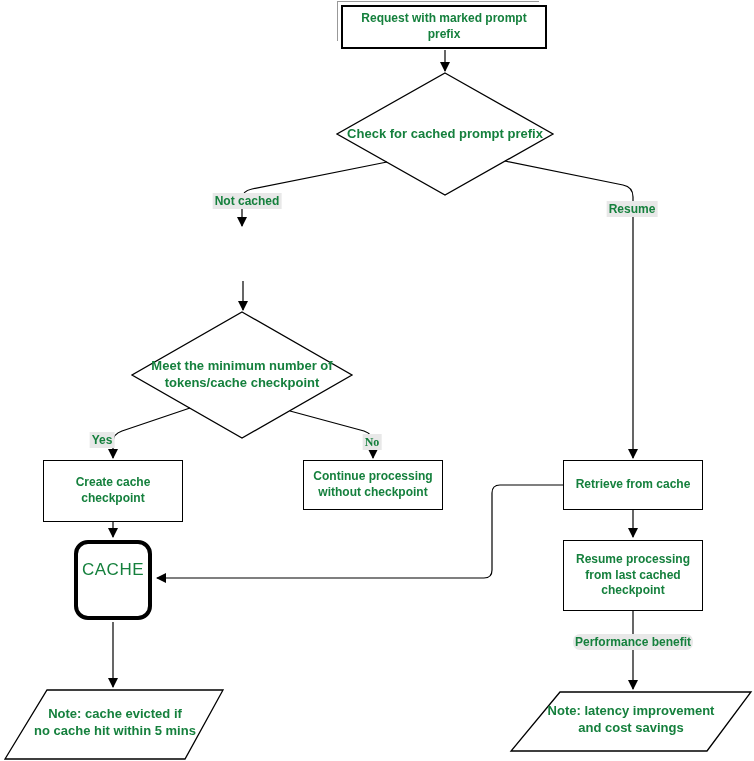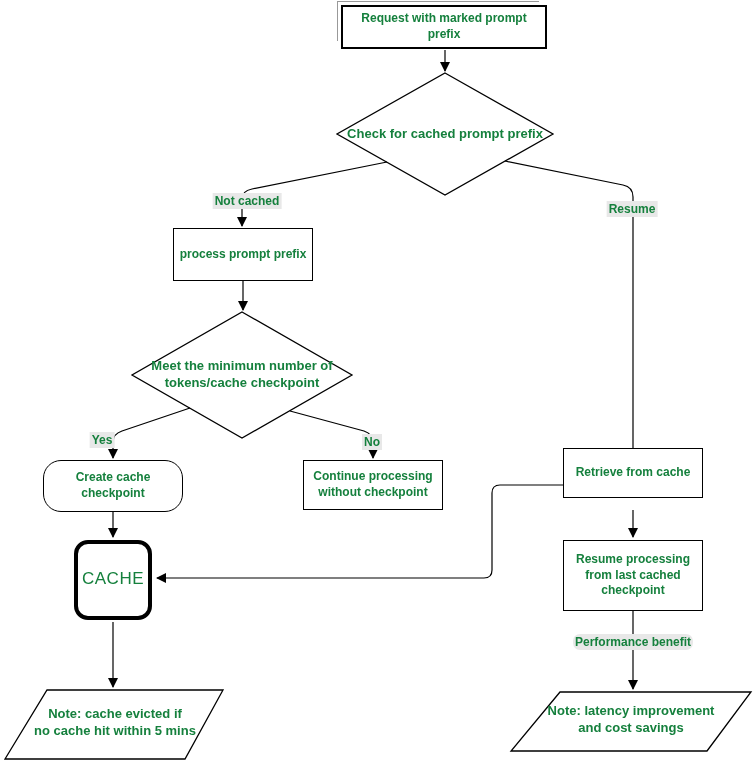--- a/index.html
+++ b/index.html
@@ -16,21 +16,21 @@
     text-align:center;font-weight:bold;font-size:12px;line-height:1.3;
     white-space:pre-line;z-index:2;padding:2px;
   }
   .node.start{border-width:2px;}
   .node.start::before{
     content:"";position:absolute;left:-6px;top:-6px;right:6px;bottom:6px;
     border-left:1px solid #999;border-top:1px solid #999;pointer-events:none;
   }
   .node.cache{
     border:4px solid #000;border-radius:14px;font-weight:normal;
-    font-size:17px;letter-spacing:.5px;align-items:flex-start;padding-top:24px;
+    font-size:17px;letter-spacing:.5px;align-items:flex-start;padding-top:15px;
   }
   .overlay{
     position:absolute;display:flex;align-items:center;justify-content:center;
     text-align:center;font-weight:bold;font-size:13px;line-height:1.3;
     white-space:pre-line;z-index:2;pointer-events:none;
   }
   .edge-label{
     position:absolute;transform:translateX(-50%);background:#e8e8e8;
     font-weight:bold;font-size:12px;line-height:1.2;padding:1px 2px;
     white-space:nowrap;z-index:3;
@@ -62,31 +62,30 @@
     <path class="edge" d="M290,411 L364,431 Q373,434 373,442 L373,458" marker-end="url(#arrow)"></path>
     <path class="edge" d="M113,510 L113,537" marker-end="url(#arrow)"></path>
     <path class="edge" d="M563,485 L500,485 Q492,485 492,493 L492,570 Q492,578 484,578 L157,578" marker-end="url(#arrow)"></path>
     <path class="edge" d="M633,510 L633,537" marker-end="url(#arrow)"></path>
     <path class="edge" d="M633,611 L633,689" marker-end="url(#arrow)"></path>
     <path class="edge" d="M113,622 L113,687" marker-end="url(#arrow)"></path>
   </svg>
 
   <div class="node start" style="left:341px;top:5px;width:206px;height:44px;">Request with marked prompt prefix</div>
 
-  <div class="node" style="left:173px;top:228px;width:140px;height:53px;">process prompt prefix</div>
 
-  <div class="node" style="left:43px;top:460px;width:140px;height:52px;border-radius:18px;">Create cache
+  <div class="node" style="left:43px;top:460px;width:140px;height:62px;">Create cache
 checkpoint</div>
 
   <div class="node" style="left:303px;top:460px;width:140px;height:50px;">Continue processing
 without checkpoint</div>
 
   <div class="node cache" style="left:74px;top:540px;width:78px;height:80px;">CACHE</div>
 
-  <div class="node" style="left:563px;top:448px;width:140px;height:50px;">Retrieve from cache</div>
+  <div class="node" style="left:563px;top:460px;width:140px;height:50px;">Retrieve from cache</div>
 
   <div class="node" style="left:563px;top:540px;width:140px;height:71px;">Resume processing
 from last cached
 checkpoint</div>
 
   <div class="overlay" style="left:337px;top:73px;width:216px;height:122px;">Check for cached prompt prefix</div>
 
   <div class="overlay" style="left:132px;top:312px;width:220px;height:126px;">Meet the minimum number of
 tokens/cache checkpoint</div>
 
@@ -95,18 +94,18 @@
 
   <div class="overlay" style="left:531px;top:692px;width:200px;height:56px;">Note: latency improvement
 and cost savings</div>
 
   <div class="edge-label" style="left:247px;top:193px;">Not cached</div>
 
   <div class="edge-label" style="left:632px;top:201px;">Resume</div>
 
   <div class="edge-label" style="left:102px;top:432px;">Yes</div>
 
-  <div class="edge-label" style="left:372px;top:434px;">No</div>
+  <div class="edge-label" style="left:372px;top:434px;font-family:Liberation Serif, serif;">No</div>
 
 
   <div class="edge-label" style="left:633px;top:634px;border-radius:7px;">Performance benefit</div>
 
 </div>
 
 </body></html>

